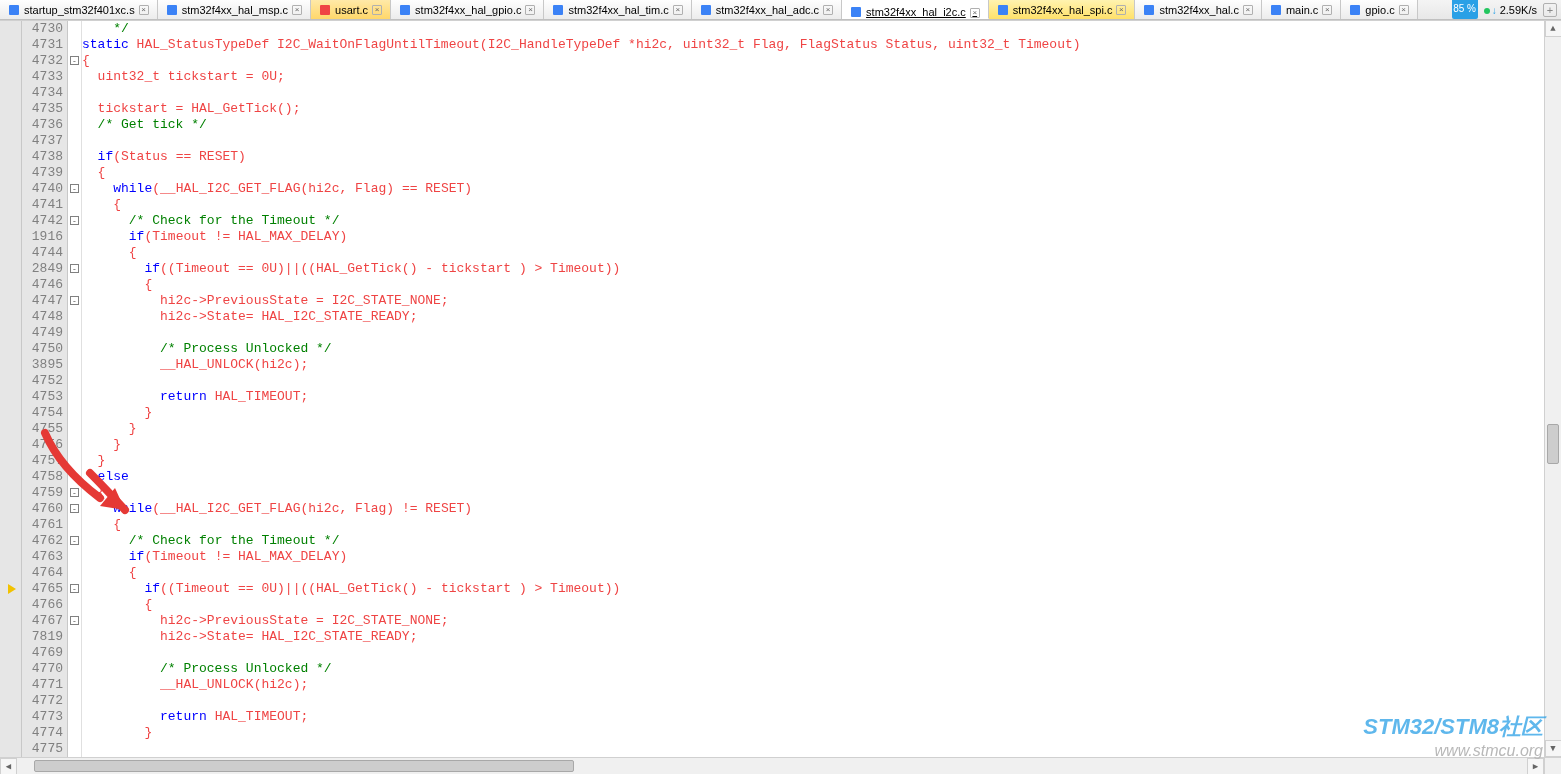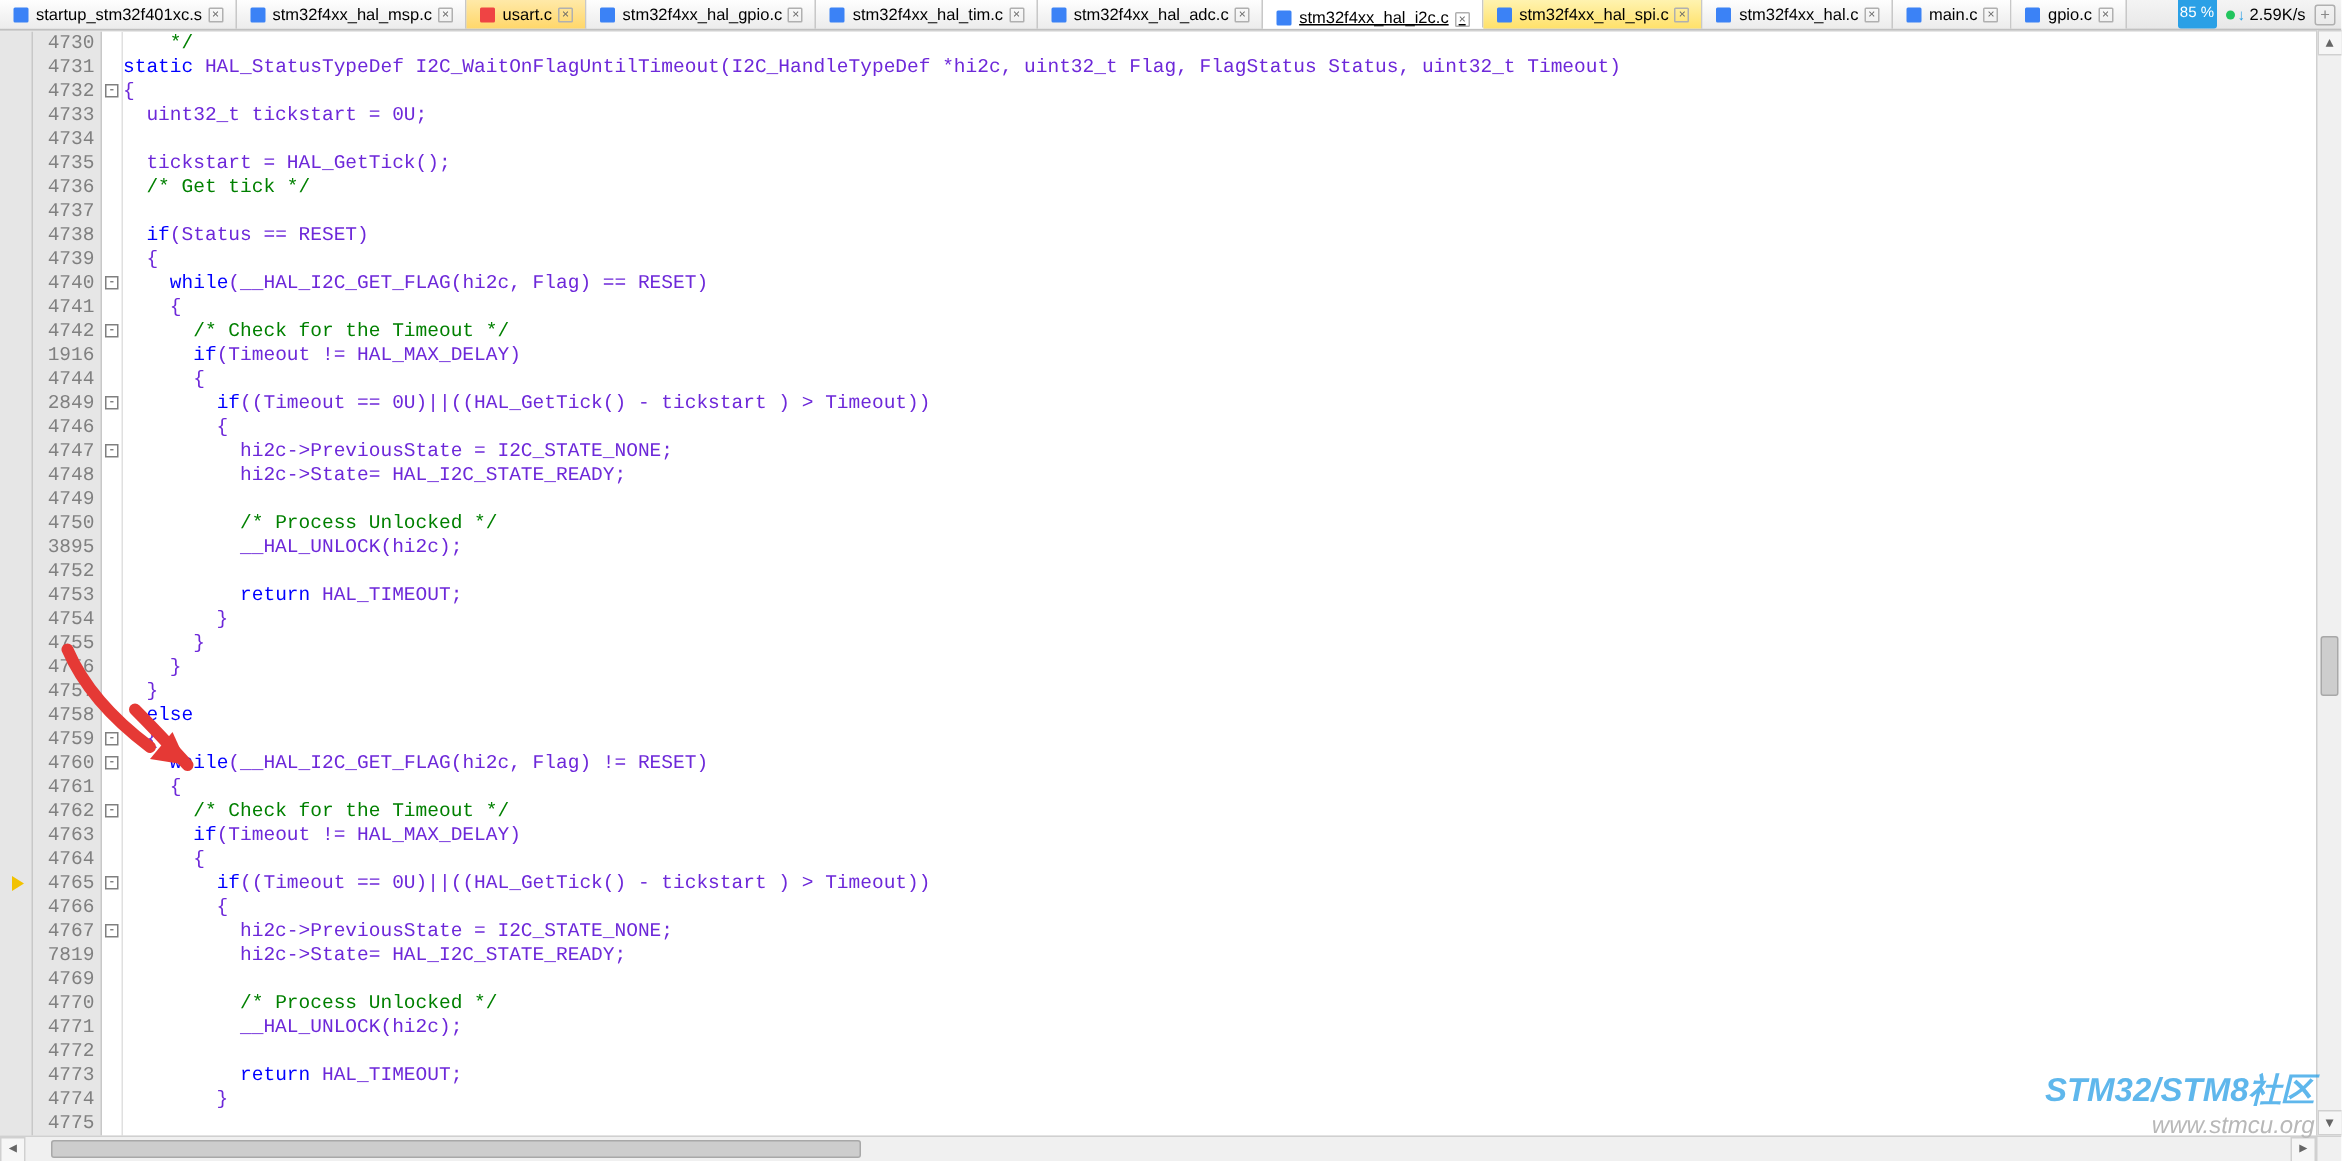--- a/index.html
+++ b/index.html
@@ -29,21 +29,21 @@
   .ln-gutter { width: 46px; background:#e6e6e6; color:#808080; border-right:1px solid #c8c8c8; text-align:right; padding-right:4px; display:flex; flex-direction:column;}
   .fold-gutter { width: 14px; background:#ffffff; border-right:1px solid #e0e0e0; display:flex; flex-direction:column; align-items:center;}
   .code-area { flex:1; overflow:hidden; position:relative; }
   .line-row { height: 16px; line-height:16px; }
   .bp-cell { height:16px; display:flex; align-items:center; justify-content:center;}
   .bp-marker { width:0;height:0;border-top:5px solid transparent;border-bottom:5px solid transparent;border-left:8px solid #f2c200; margin-left:2px;}
   .fold-box { width:9px;height:9px;border:1px solid #808080;background:#fff;font-size:8px;line-height:7px;text-align:center;color:#404040; margin-top:3px; cursor:pointer;}
   pre.codeline { margin:0; font-family:Consolas,"Courier New",monospace; font-size:13px; white-space:pre; height:16px; line-height:16px; color:#000; }
   .kw { color:#0000ff; }
   .cmt { color:#008000; }
-  .cn  { color:#6d28d9; }
+  .cn  { color:#ef4444; }
 
   
   .vscroll { position:absolute; right:0; top:20px; bottom:17px; width:17px; background:#f0f0f0; border-left:1px solid #d0d0d0; display:flex; flex-direction:column; align-items:center;}
   .hscroll { position:absolute; left:0; right:17px; bottom:0; height:17px; background:#f0f0f0; border-top:1px solid #d0d0d0; display:flex; align-items:center;}
   .sbtn { width:17px;height:17px; display:flex;align-items:center;justify-content:center;color:#666;font-size:9px; border:1px solid #d0d0d0; background:#f6f6f6;}
   .sb-track-v{flex:1;width:100%;position:relative;}
   .sb-thumb-v{position:absolute;left:2px;right:2px;height:40px;top:55%;background:#cdcdcd;border:1px solid #a8a8a8;border-radius:2px;}
   .sb-track-h{flex:1;height:100%;position:relative;}
   .sb-thumb-h{position:absolute;top:2px;bottom:2px;width:540px;left:17px;background:#cdcdcd;border:1px solid #a8a8a8;border-radius:2px;}
   .corner{position:absolute;right:0;bottom:0;width:17px;height:17px;background:#f0f0f0;border-left:1px solid #d0d0d0;border-top:1px solid #d0d0d0;}

